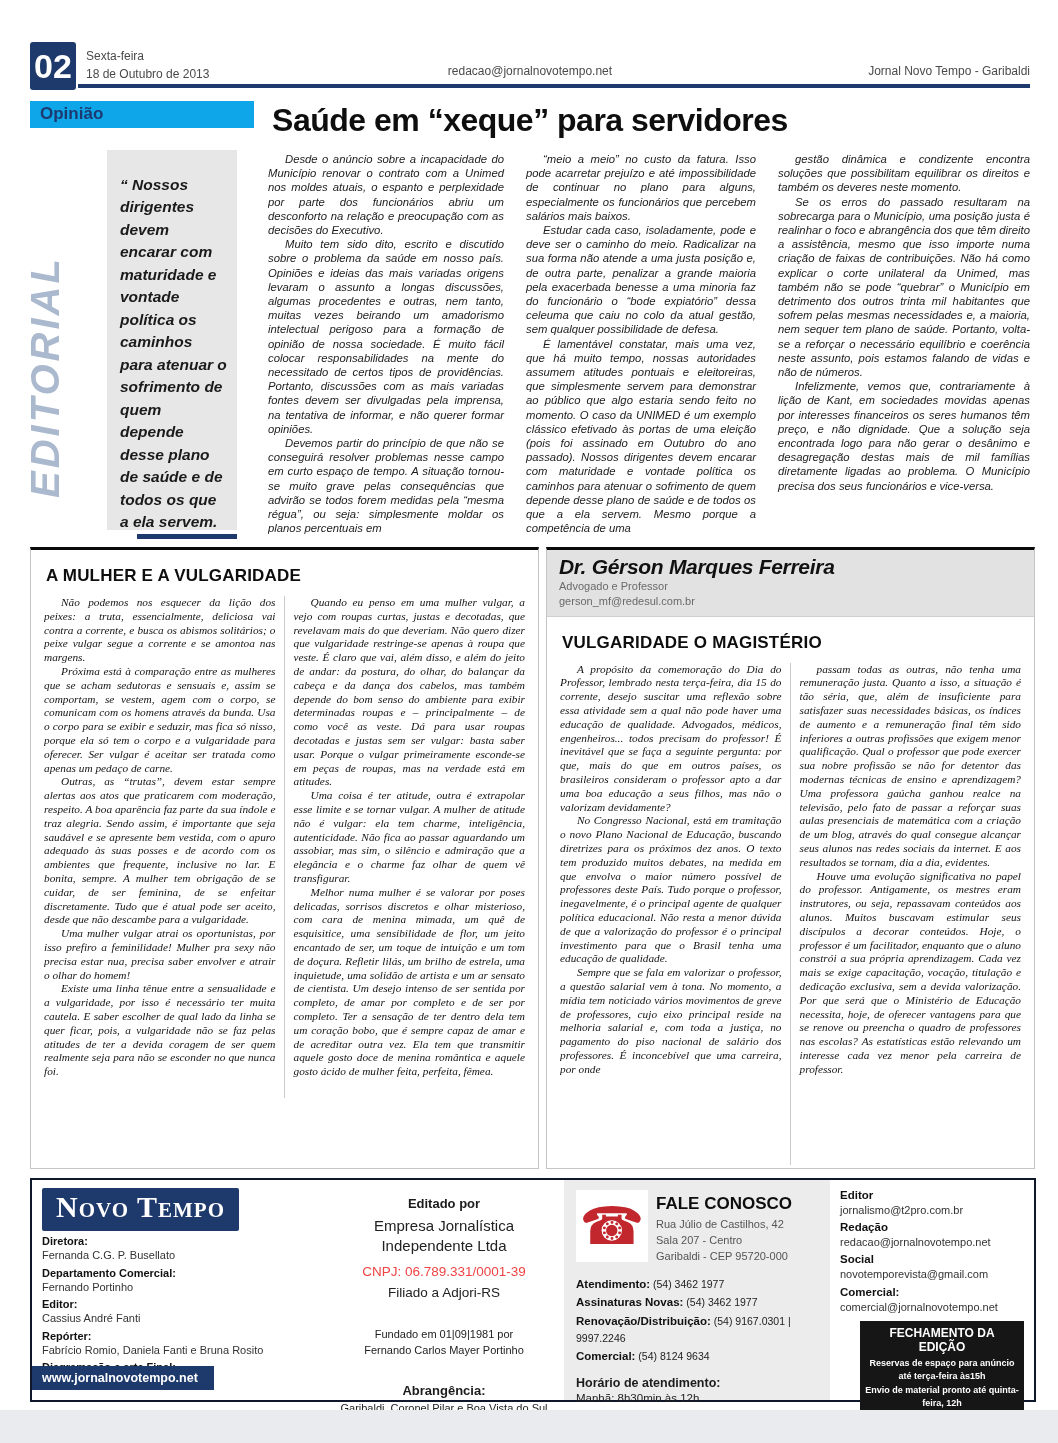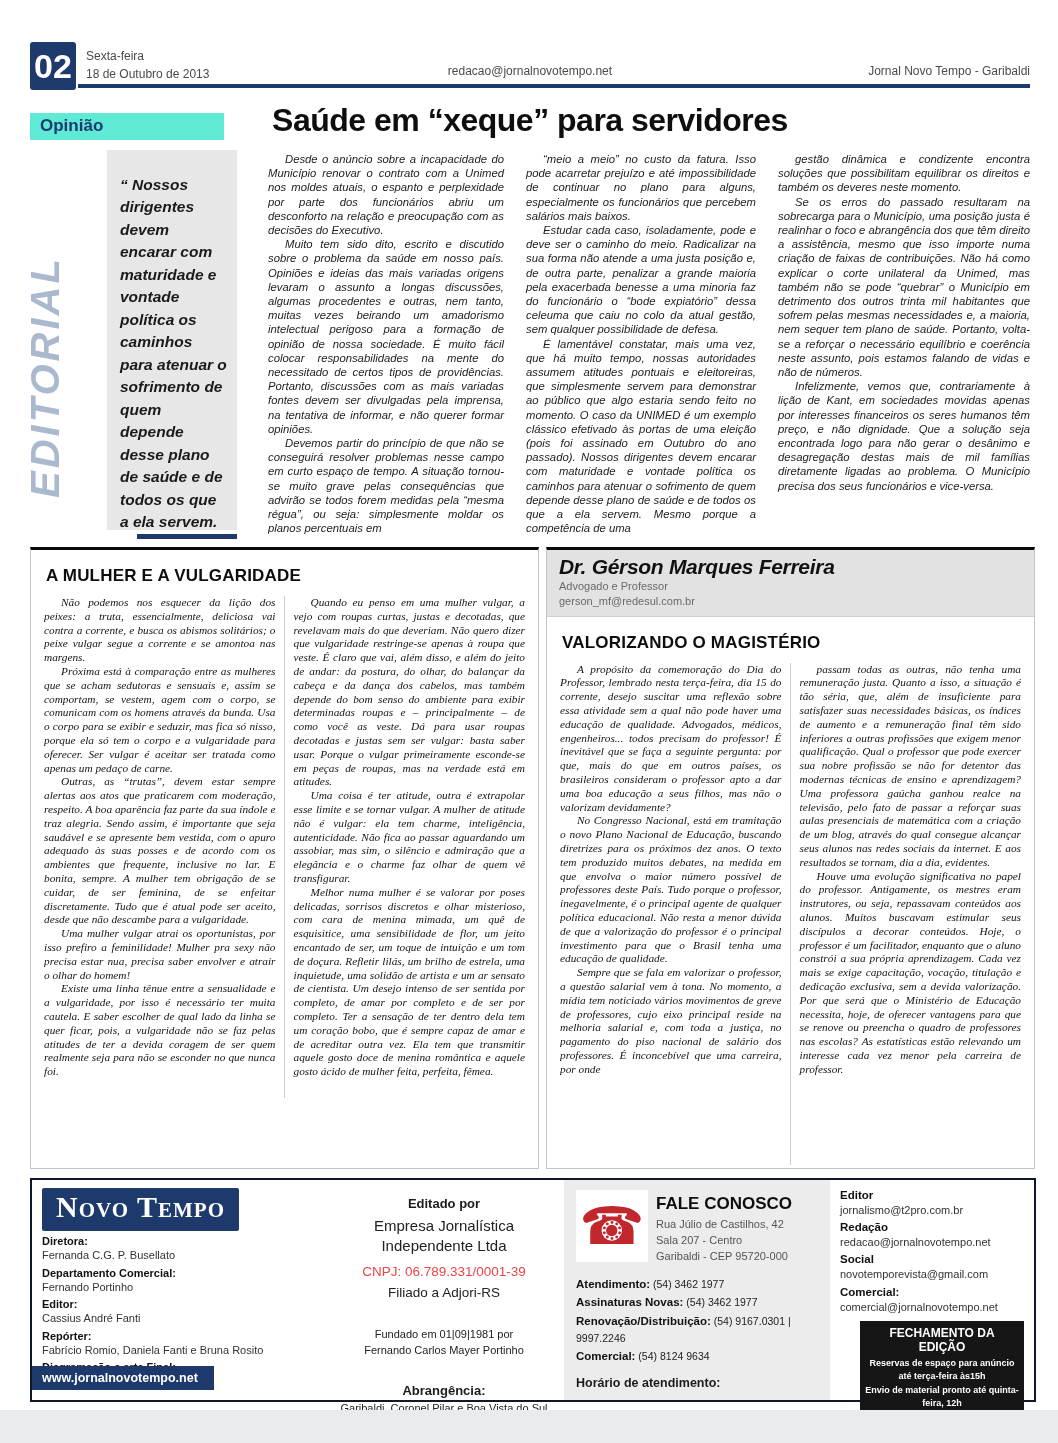--- a/index.html
+++ b/index.html
@@ -14,21 +14,21 @@
     position:absolute; left:30px; top:42px; width:46px; height:48px;
     background:#1e3a6c; color:#fff; font-size:34px; font-weight:bold;
     display:flex; align-items:center; justify-content:center; border-radius:3px;
   }
   .hdr-date { position:absolute; left:86px; top:47px; font-size:12px; color:#4a4a4a; line-height:1.5; }
   .hdr-email { position:absolute; left:380px; top:64px; width:300px; text-align:center; font-size:12px; color:#4a4a4a; }
   .hdr-paper { position:absolute; right:28px; top:64px; font-size:12px; color:#4a4a4a; text-align:right; }
   .hdr-rule { position:absolute; left:78px; top:84px; width:952px; height:4px; background:#1e3a6c; }
   
   .opinion-bar {
-    position:absolute; left:30px; top:113px; width:194px; height:27px; background:#5eead4;
+    position:absolute; left:30px; top:101px; width:224px; height:27px; background:#0ea5e9;
     font-size:17px; font-weight:bold; color:#1d3a70; padding:3px 0 0 10px;
   }
   .headline {
     position:absolute; left:240px; top:102px; width:580px; text-align:center;
     font-size:32px; font-weight:bold; color:#0e0e0e; letter-spacing:-0.5px;
   }
   
   .edit-vertical {
     position:absolute; left:20px; top:218px; width:50px; height:318px;
     writing-mode:vertical-rl; transform:rotate(180deg);
@@ -171,21 +171,21 @@
     </div>
   </div>
 
   <div class="article right">
     <div class="author-box">
       <div class="author-name">Dr. Gérson Marques Ferreira</div>
       <div class="author-role">Advogado e Professor</div>
       <div class="author-email">gerson_mf@redesul.com.br</div>
     </div>
     <div class="article-body">
-      <div class="article-title">VALORIZANDO O MAGISTÉRIO</div>
+      <div class="article-title">VULGARIDADE O MAGISTÉRIO</div>
       <div class="article-cols">
           <p>A propósito da comemoração do Dia do Professor, lembrado nesta terça-feira, dia 15 do corrente, desejo suscitar uma reflexão sobre essa atividade sem a qual não pode haver uma educação de qualidade. Advogados, médicos, engenheiros... todos precisam do professor! É inevitável que se faça a seguinte pergunta: por que, mais do que em outros países, os brasileiros consideram o professor apto a dar uma boa educação a seus filhos, mas não o valorizam devidamente?</p>
           <p>No Congresso Nacional, está em tramitação o novo Plano Nacional de Educação, buscando diretrizes para os próximos dez anos. O texto tem produzido muitos debates, na medida em que envolva o maior número possível de professores deste País. Tudo porque o professor, inegavelmente, é o principal agente de qualquer política educacional. Não resta a menor dúvida de que a valorização do professor é o principal investimento para que o Brasil tenha uma educação de qualidade.</p>
           <p>Sempre que se fala em valorizar o professor, a questão salarial vem à tona. No momento, a mídia tem noticiado vários movimentos de greve de professores, cujo eixo principal reside na melhoria salarial e, com toda a justiça, no pagamento do piso nacional de salário dos professores. É inconcebível que uma carreira, por onde</p>
           <p>passam todas as outras, não tenha uma remuneração justa. Quanto a isso, a situação é tão séria, que, além de insuficiente para satisfazer suas necessidades básicas, os índices de aumento e a remuneração final têm sido inferiores a outras profissões que exigem menor qualificação. Qual o professor que pode exercer sua nobre profissão se não for detentor das modernas técnicas de ensino e aprendizagem? Uma professora gaúcha ganhou realce na televisão, pelo fato de passar a reforçar suas aulas presenciais de matemática com a criação de um blog, através do qual consegue alcançar seus alunos nas redes sociais da internet. E aos resultados se tornam, dia a dia, evidentes.</p>
           <p>Houve uma evolução significativa no papel do professor. Antigamente, os mestres eram instrutores, ou seja, repassavam conteúdos aos alunos. Muitos buscavam estimular seus discípulos a decorar conteúdos. Hoje, o professor é um facilitador, enquanto que o aluno constrói a sua própria aprendizagem. Cada vez mais se exige capacitação, vocação, titulação e dedicação exclusiva, sem a devida valorização. Por que será que o Ministério de Educação necessita, hoje, de oferecer vantagens para que se renove ou preencha o quadro de professores nas escolas? As estatísticas estão relevando um interesse cada vez menor pela carreira de professor.</p>
         </div>
     </div>
   </div>
 
@@ -244,20 +244,24 @@
         </div>
       </div>
       <div class="fc-phones">
         <div><span class="lbl">Atendimento:</span> <span>(54) 3462 1977</span></div>
         <div><span class="lbl">Assinaturas Novas:</span> <span>(54) 3462 1977</span></div>
         <div><span class="lbl">Renovação/Distribuição:</span> <span>(54) 9167.0301 | 9997.2246</span></div>
         <div><span class="lbl">Comercial:</span> <span>(54) 8124 9634</span></div>
       </div>
       <div class="fc-hours">
         <div class="fc-hours-head">Horário de atendimento:</div>
+        <div class="fc-hours-lines">
+            <div>Manhã: 8h30min às 12h</div>
+            <div>Tarde: 13h30min às 17h30min</div>
+          </div>
       </div>
     </div>
 
     <div class="f-mails">
       <div class="mail-row">
         <span class="lbl">Editor</span>
         <span class="val">jornalismo@t2pro.com.br</span>
       </div>
       <div class="mail-row">
         <span class="lbl">Redação</span>

